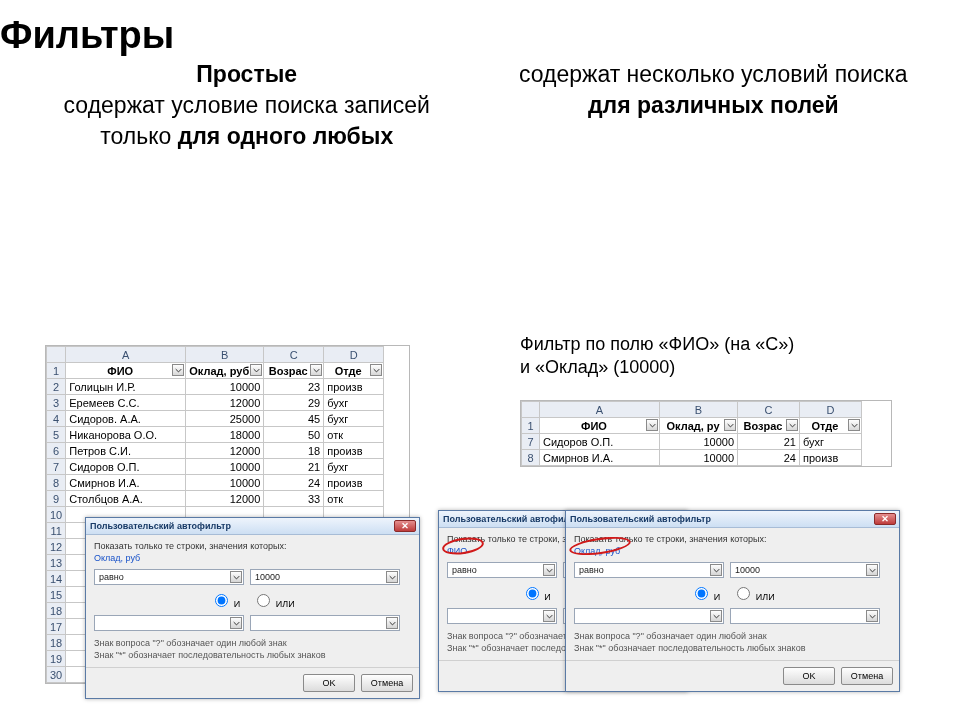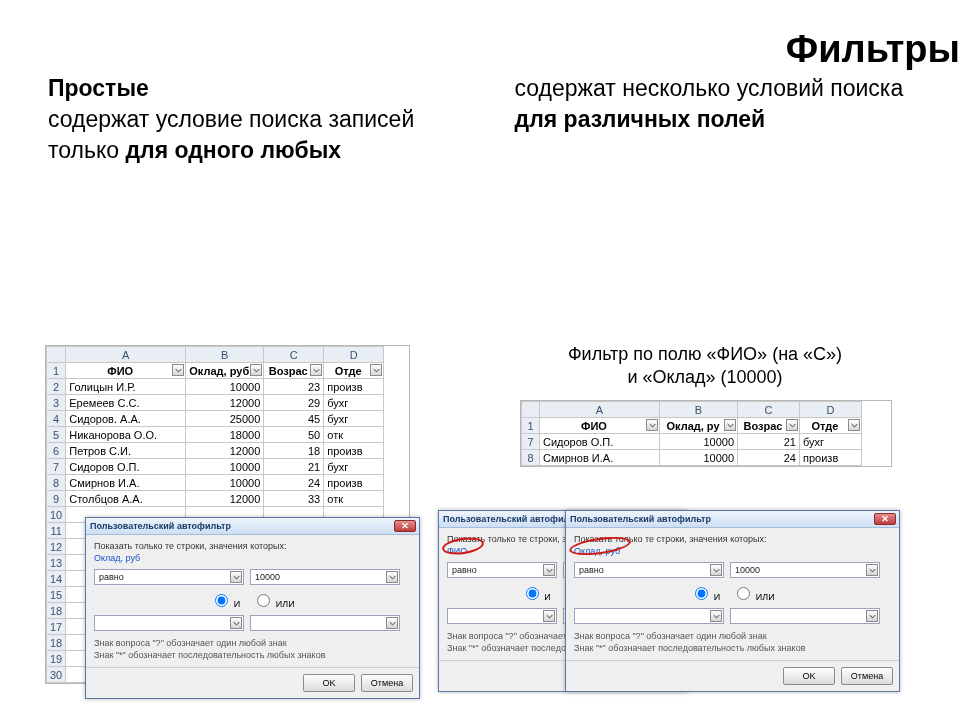--- a/index.html
+++ b/index.html
@@ -9,31 +9,32 @@
     height: 720px;
     background: #fff;
     font-family: Arial, Helvetica, sans-serif;
     color: #000;
     overflow: hidden;
     position: relative;
   }
   .title {
     font-size: 38px;
     font-weight: bold;
-    text-align: right;
-    margin-top: 28px;
+    text-align: left;
+    margin-top: 14px;
   }
   .columns {
     display: flex;
     justify-content: space-between;
     padding: 0 48px;
     margin-top: 2px;
   }
   .col {
     width: 46%;
+    text-align: center;
     font-size: 23px;
     line-height: 1.35;
   }
   .b { font-weight: bold; }
 
   
   .sheet {
     position: absolute;
     font-size: 11px;
     background: #fff;
@@ -75,23 +76,23 @@
     background: linear-gradient(#fefefe,#d8d8d8);
     display: flex;
     align-items: center;
     justify-content: center;
   }
   .drop-btn svg { width: 7px; height: 5px; }
 
   .caption-right {
     position: absolute;
     left: 520px;
-    top: 343px;
+    top: 333px;
     width: 370px;
-    text-align: center;
+    text-align: left;
     font-size: 18px;
     line-height: 1.3;
   }
 
   
   .dlg {
     position: absolute;
     border: 1px solid #5a7aa5;
     background: #efefef;
     font-size: 9px;

